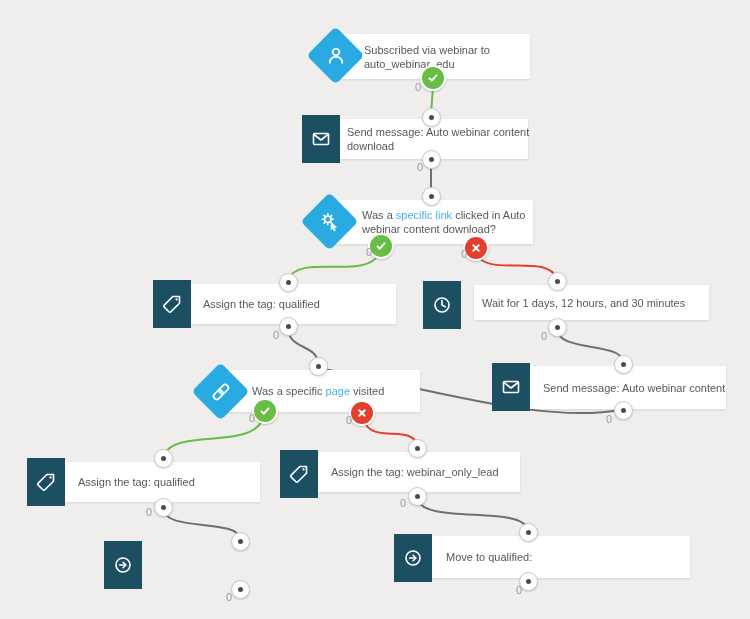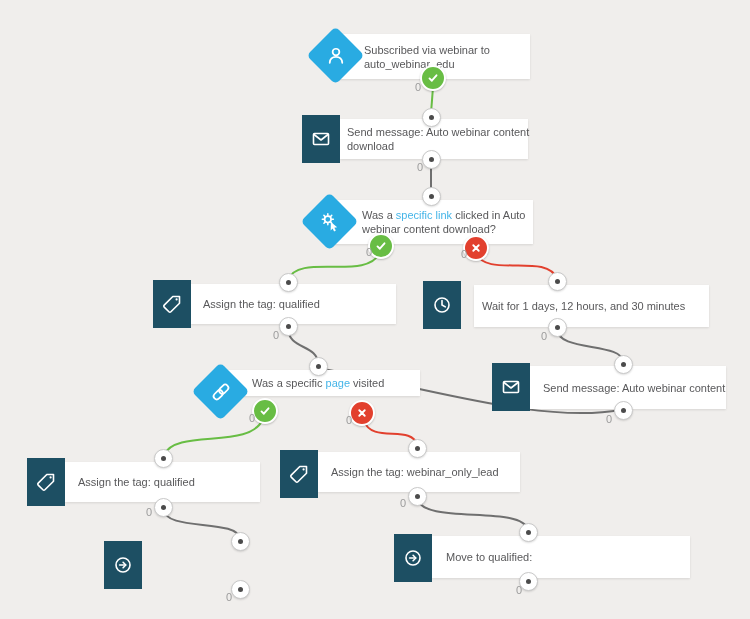--- a/index.html
+++ b/index.html
@@ -115,31 +115,31 @@
   <div class="card" style="left:191px;top:284px;width:205px;height:40px;padding-left:12px;">
     <span class="ln">Assign the tag: qualified</span>
   </div>
   <div class="sq" style="left:153px;top:280px;">
     <svg class="icon-svg" width="24" height="24" viewBox="0 0 24 24">
       <path d="M12.8 4.5h6.7v6.7l-8.6 8.6a1.4 1.4 0 0 1-2 0l-4.7-4.7a1.4 1.4 0 0 1 0-2z"></path>
       <circle cx="16.6" cy="7.4" r="1.1" fill="#fff" stroke="none"></circle>
     </svg>
   </div>
 
-  <div class="card" style="left:474px;top:285px;width:235px;height:42px;padding-left:8px;">
+  <div class="card" style="left:474px;top:285px;width:235px;height:35px;padding-left:8px;">
     <span class="ln">Wait for 1 days, 12 hours, and 30 minutes</span>
   </div>
   <div class="sq" style="left:423px;top:281px;">
     <svg class="icon-svg" width="24" height="24" viewBox="0 0 24 24">
       <circle cx="12" cy="12" r="7"></circle>
       <path d="M12 7.6V12l3.3 1.9"></path>
     </svg>
   </div>
 
-  <div class="card" style="left:224px;top:370px;width:196px;height:26px;padding-left:28px;justify-content:center;">
+  <div class="card" style="left:224px;top:370px;width:196px;height:42px;padding-left:28px;justify-content:center;">
     <span class="ln" style="white-space:normal;display:inline;"><span>Was a specific </span><a class="lnk">page</a><span> visited</span></span>
   </div>
   <div class="diamond" style="left:200px;top:371px;"></div>
   <div class="dicon" style="left:199px;top:370px;">
     <svg class="icon-svg" width="26" height="26" viewBox="0 0 24 24">
       <g transform="rotate(-45 12 12)">
         <rect x="3.6" y="9.1" width="9.6" height="5.8" rx="2.9"></rect>
         <rect x="10.8" y="9.1" width="9.6" height="5.8" rx="2.9"></rect>
       </g>
     </svg>

